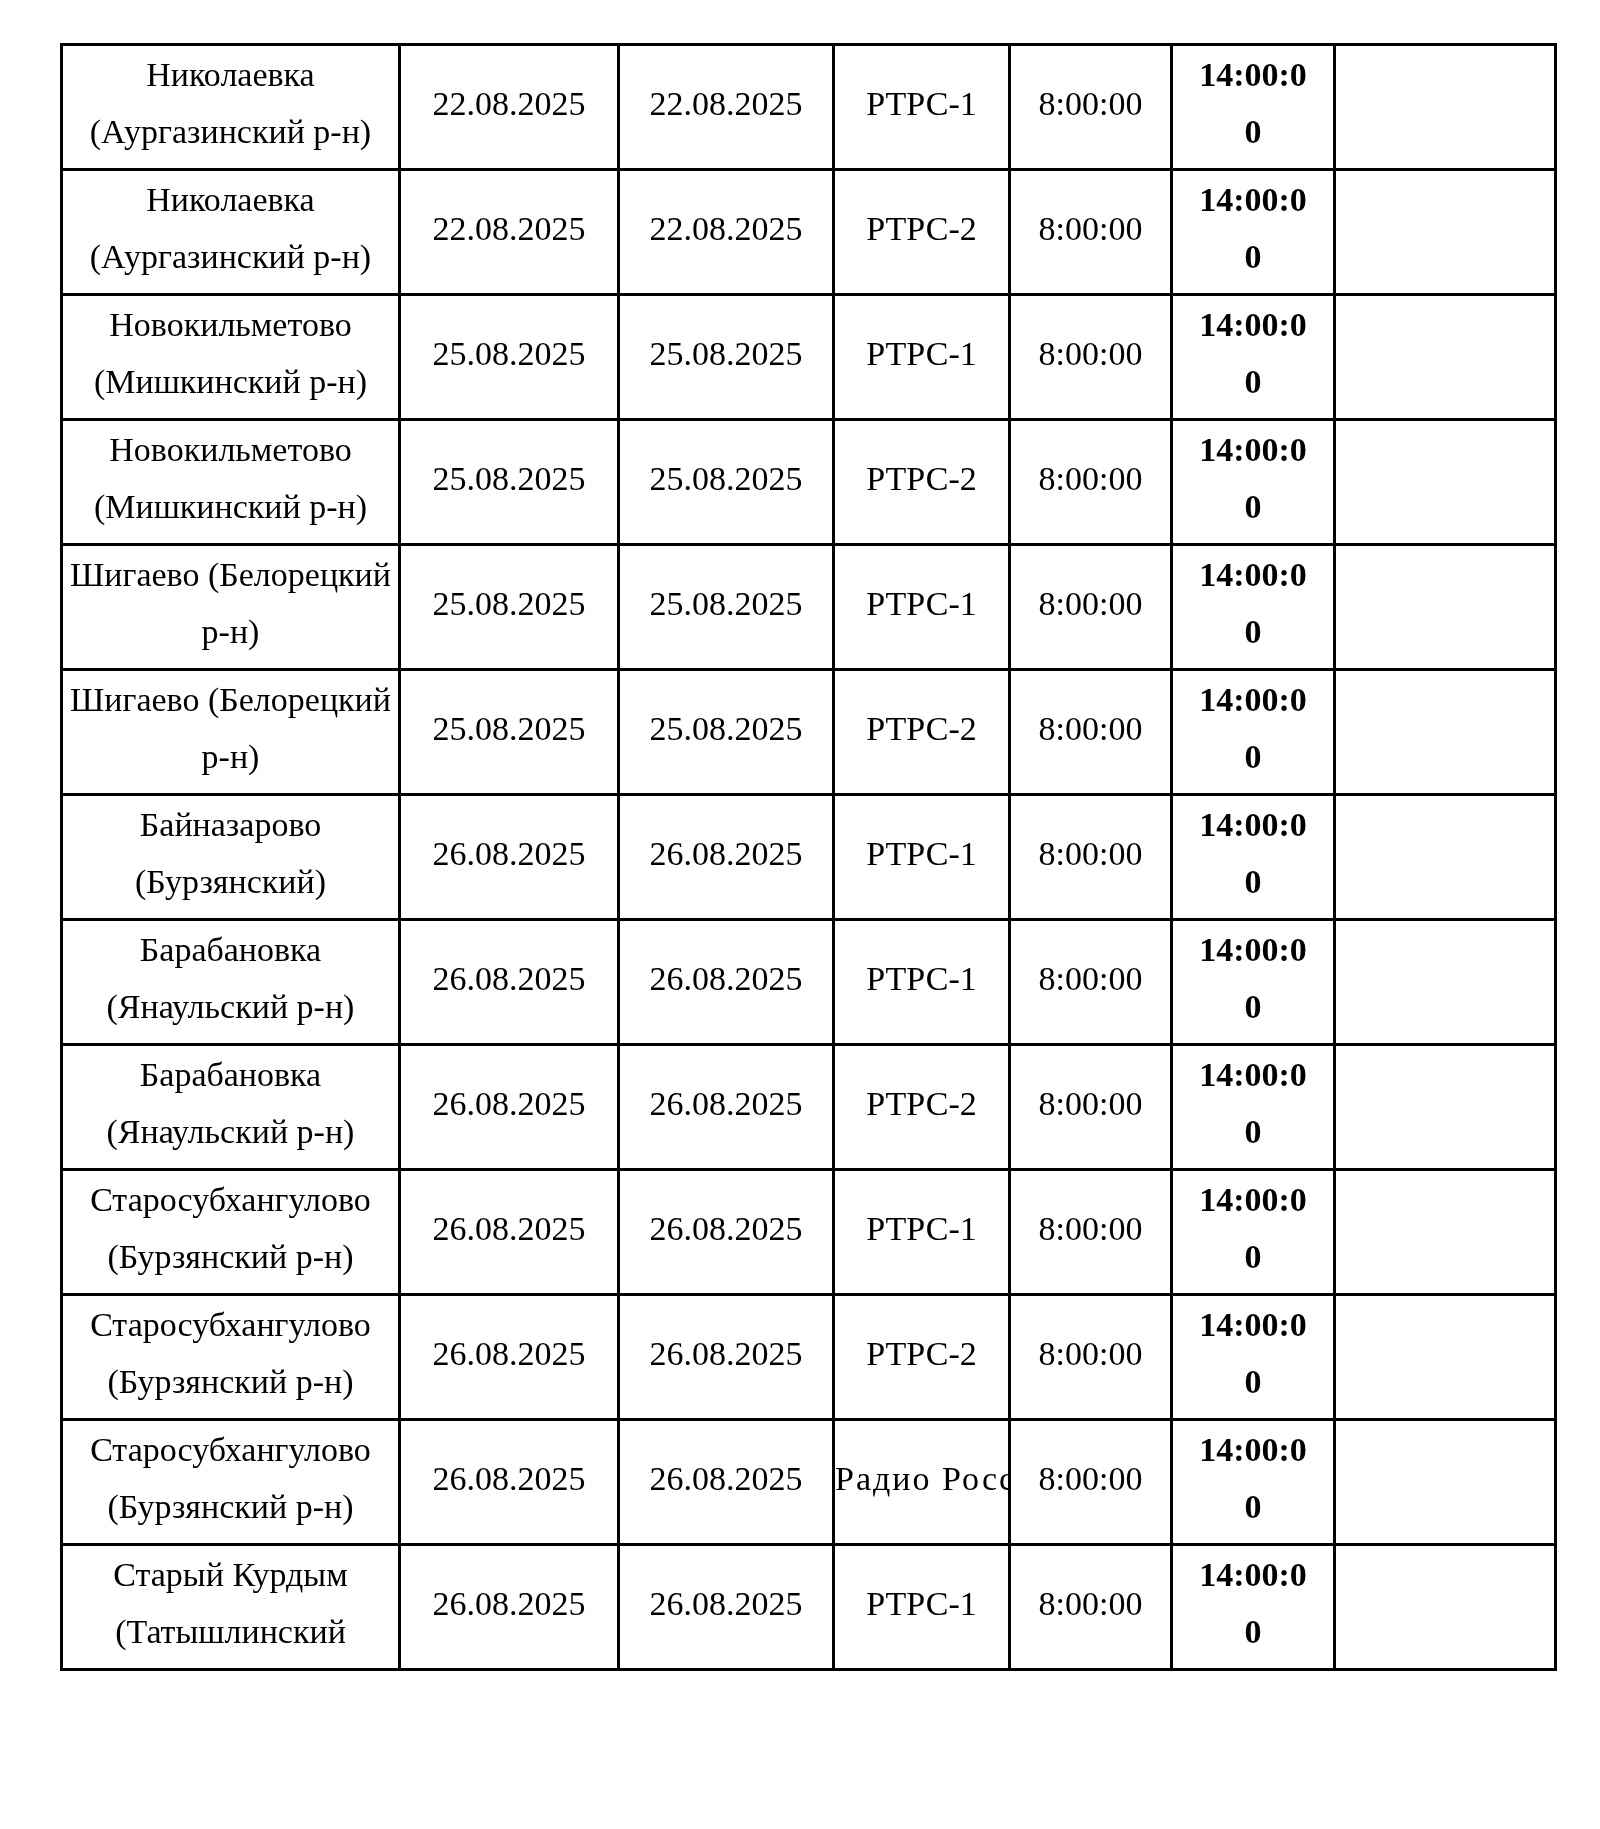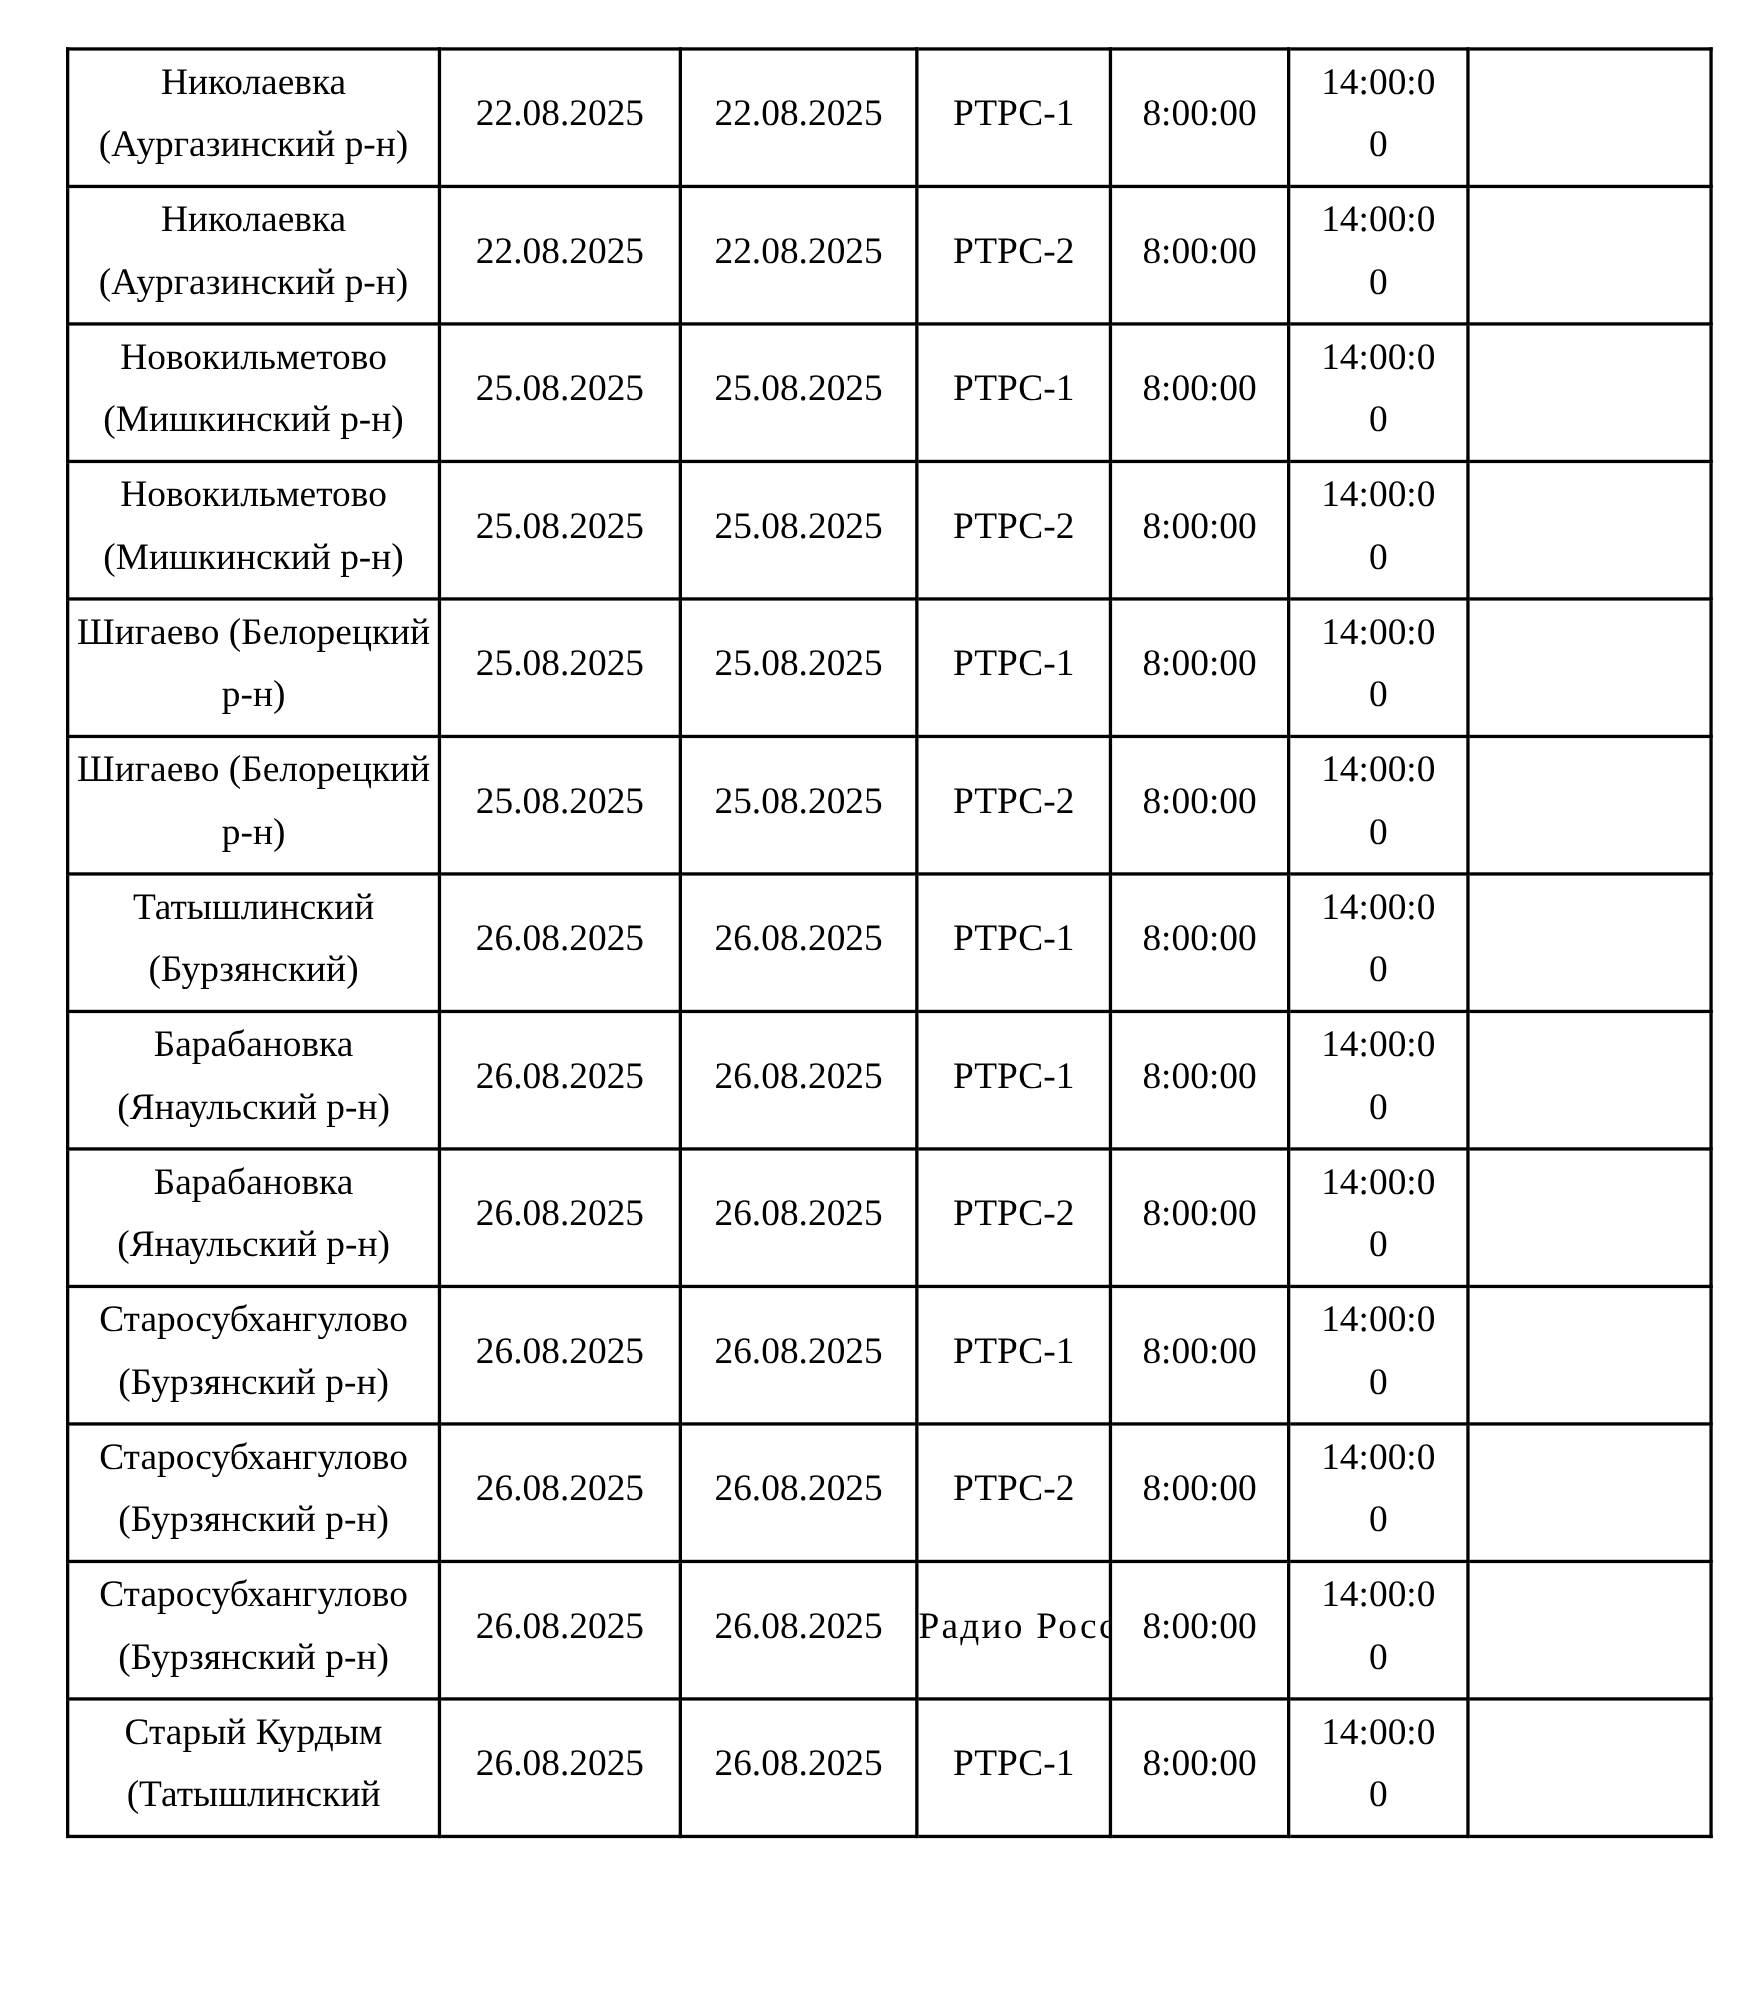--- a/index.html
+++ b/index.html
@@ -35,20 +35,21 @@
     padding: 0 4px 8px 4px;
     overflow: hidden;
     background: #ffffff;
   }
   td.col-settlement {
     padding: 0 2px 8px 2px;
   }
   td.col-time_end {
     word-break: break-all;
     padding: 0 22px 8px 22px;
+    font-weight: bold;
   }
   td.overflow-channel {
     white-space: nowrap;
     letter-spacing: 2px;
     padding: 0 0 8px 0;
   }
 </style>
 </head>
 <body>
 
@@ -112,21 +113,21 @@
         <tr>
           <td class="col-settlement">Шигаево (Белорецкий р-н)</td>
           <td class="col-date_start">25.08.2025</td>
           <td class="col-date_end">25.08.2025</td>
           <td class="col-channel">РТРС-2</td>
           <td class="col-time_start">8:00:00</td>
           <td class="col-time_end">14:00:00</td>
           <td class="col-note"></td>
         </tr>
         <tr>
-          <td class="col-settlement">Татышлинский (Бурзянский)</td>
+          <td class="col-settlement">Байназарово (Бурзянский)</td>
           <td class="col-date_start">26.08.2025</td>
           <td class="col-date_end">26.08.2025</td>
           <td class="col-channel">РТРС-1</td>
           <td class="col-time_start">8:00:00</td>
           <td class="col-time_end">14:00:00</td>
           <td class="col-note"></td>
         </tr>
         <tr>
           <td class="col-settlement">Барабановка (Янаульский р-н)</td>
           <td class="col-date_start">26.08.2025</td>

